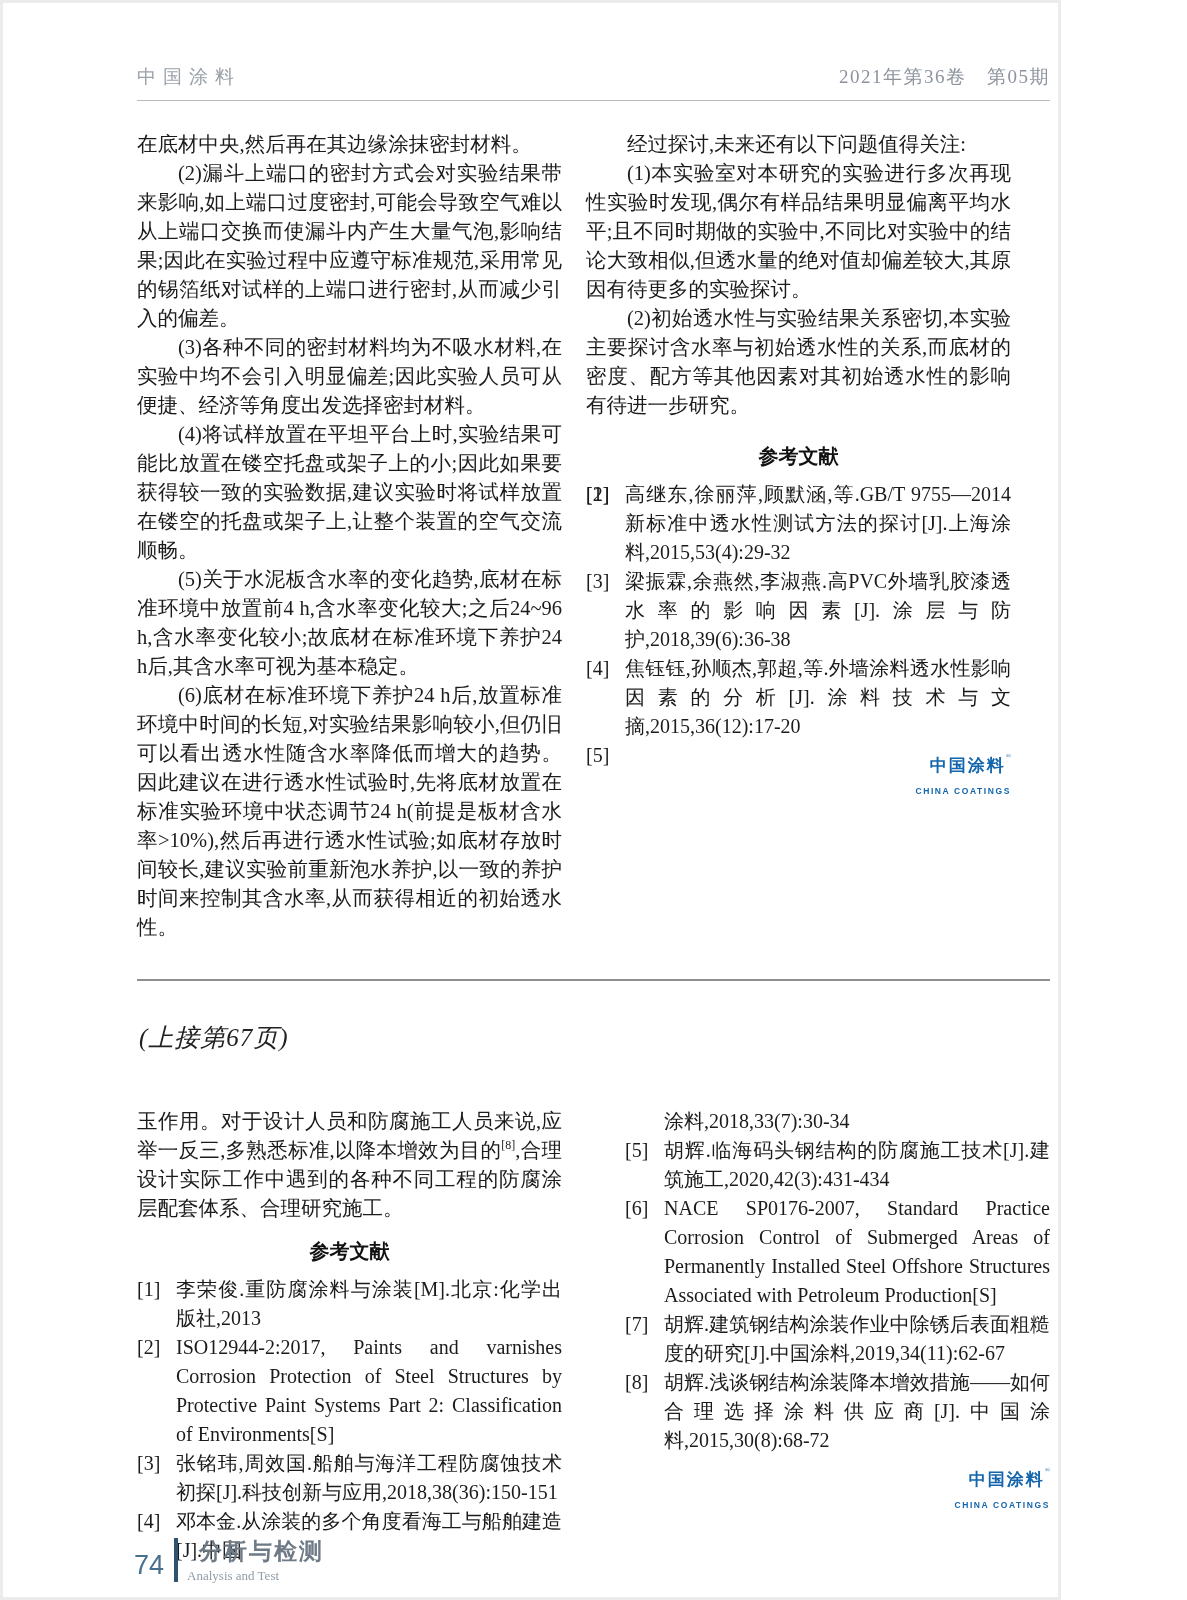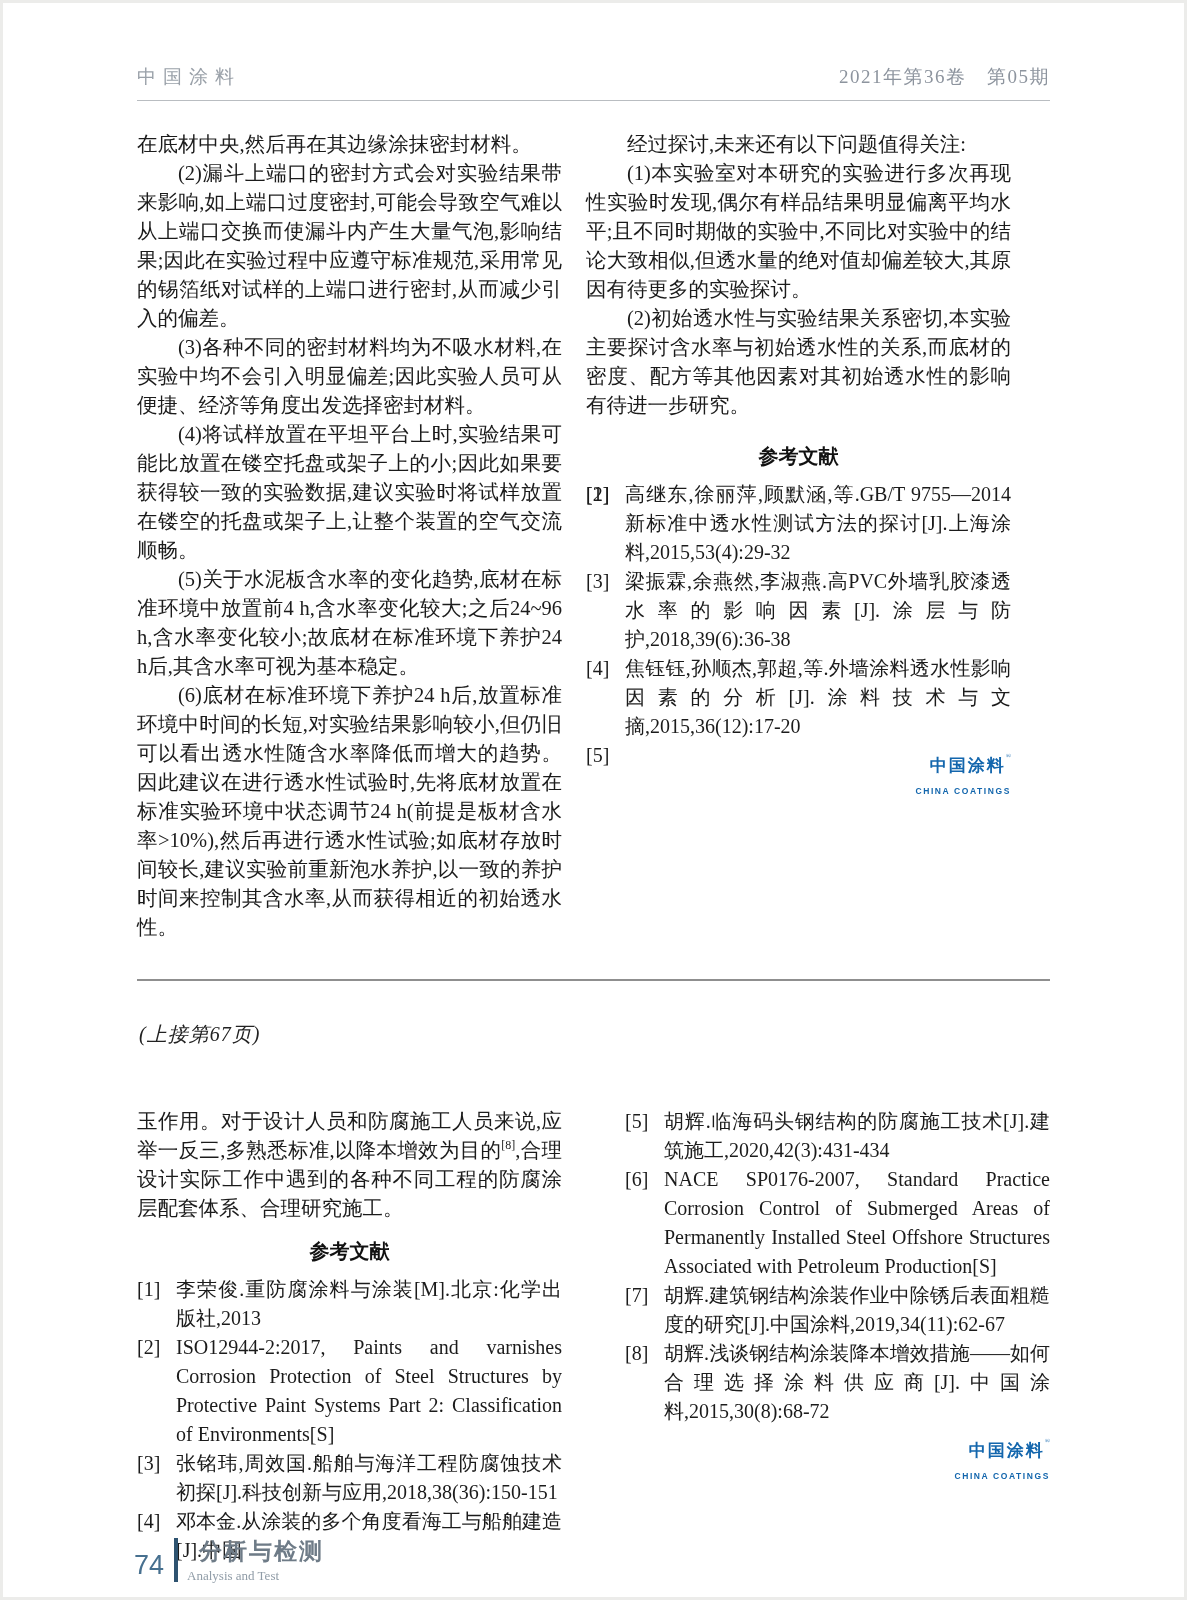--- a/index.html
+++ b/index.html
@@ -1,17 +1,17 @@
 <!DOCTYPE html>
 <html><head>
 <meta charset="utf-8">
 <style>
   html,body{margin:0;padding:0;background:#ffffff;}
   .page{
-    position:relative;width:1187px;height:1600px;background:#ffffff;
+    position:relative;width:1061px;height:1600px;background:#ffffff;
     overflow:hidden;box-shadow:inset 0 0 0 3px #ececea;
     font-family:"Liberation Serif","DejaVu Serif",serif;
     text-decoration:underline;
   }
   .cjk{font-family:"Liberation Serif","DejaVu Serif",serif;}
 
   
   .header{
     position:absolute;top:64px;left:137px;width:913px;
     display:flex;justify-content:space-between;align-items:flex-end;
@@ -47,21 +47,21 @@
   }
   .logo-mark{font-size:7px;vertical-align:top;color:#1366ad;}
   .logo-en{
     font-size:8.5px;color:#1366ad;letter-spacing:1.6px;font-weight:700;
     font-family:"Liberation Sans","DejaVu Sans",sans-serif;
   }
 
   
   .divider{position:absolute;top:979px;left:137px;width:913px;height:0;
     border-top:2px solid #8f8f8f;}
-  .cont-note{position:absolute;top:1021px;left:139px;font-size:20px;color:#222;
+  .cont-note{position:absolute;top:1021px;left:139px;font-size:25px;color:#222;
     font-style:italic;letter-spacing:1px;}
 
   
   .footer{position:absolute;top:1536px;left:134px;display:flex;align-items:center;}
   .page-number{
     font-size:27px;color:#47708f;margin:10px 10px 0 0;
     font-family:"Liberation Sans","DejaVu Sans",sans-serif;
   }
   .footer-bar{width:4px;height:44px;background:#2e5370;margin-right:9px;}
   .footer-cn{
@@ -120,20 +120,21 @@
       <p class="para cjk"><span>玉作用。对于设计人员和防腐施工人员来说,应举一反三,多熟悉标准,以降本增效为目的</span><sup>[8]</sup><span>,合理设计实际工作中遇到的各种不同工程的防腐涂层配套体系、合理研究施工。</span></p>
 
       <div class="ref-title t2 cjk">参考文献</div>
 
       <p class="ref cjk"><span class="num">[1]</span><span>李荣俊.重防腐涂料与涂装[M].北京:化学出版社,2013</span></p>
       <p class="ref cjk"><span class="num">[2]</span><span>ISO12944-2:2017, Paints and varnishes Corrosion Protection of Steel Structures by Protective Paint Systems Part 2: Classification of Environments[S]</span></p>
       <p class="ref cjk"><span class="num">[3]</span><span>张铭玮,周效国.船舶与海洋工程防腐蚀技术初探[J].科技创新与应用,2018,38(36):150-151</span></p>
       <p class="ref cjk"><span class="num">[4]</span><span>邓本金.从涂装的多个角度看海工与船舶建造[J].中国</span></p>
     </div>
     <div class="col">
+      <p class="para cont-line cjk">涂料,2018,33(7):30-34</p>
 
       <p class="ref cjk"><span class="num">[5]</span><span>胡辉.临海码头钢结构的防腐施工技术[J].建筑施工,2020,42(3):431-434</span></p>
       <p class="ref cjk"><span class="num">[6]</span><span>NACE SP0176-2007, Standard Practice Corrosion Control of Submerged Areas of Permanently Installed Steel Offshore Structures Associated with Petroleum Production[S]</span></p>
       <p class="ref cjk"><span class="num">[7]</span><span>胡辉.建筑钢结构涂装作业中除锈后表面粗糙度的研究[J].中国涂料,2019,34(11):62-67</span></p>
       <p class="ref cjk"><span class="num">[8]</span><span>胡辉.浅谈钢结构涂装降本增效措施——如何合理选择涂料供应商[J].中国涂料,2015,30(8):68-72</span></p>
 
       <div class="logo">
         <span class="logo-cn">中国涂料</span><span class="logo-mark">®</span><br>
         <span class="logo-en">CHINA COATINGS</span>
       </div>

